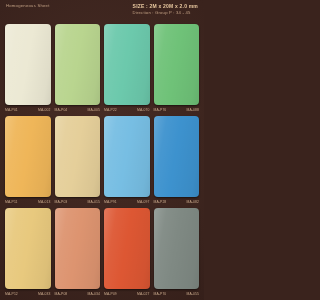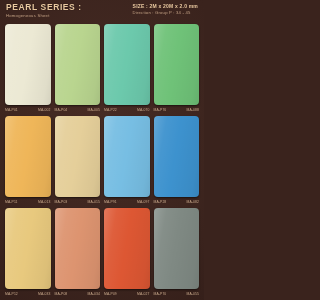--- a/index.html
+++ b/index.html
@@ -106,21 +106,20 @@
   .code-left{ text-align:left; }
   .code-right{ text-align:right; }
 </style>
 </head>
 <body style="background: rgb(58, 35, 29);">
 
 <div id="page">
 
   <div id="header">
     <div class="hdr-left">
-      <div id="title">PEARL SERIES :</div>
       <div id="subtitle">Homogeneous Sheet</div>
     </div>
     <div class="hdr-right">
       <div id="size-line">SIZE : 2M x 20M x 2.0 mm</div>
       <div id="direction-line">Direction : Group P : 34 - 45</div>
     </div>
   </div>
 
   <div id="grid">
 

